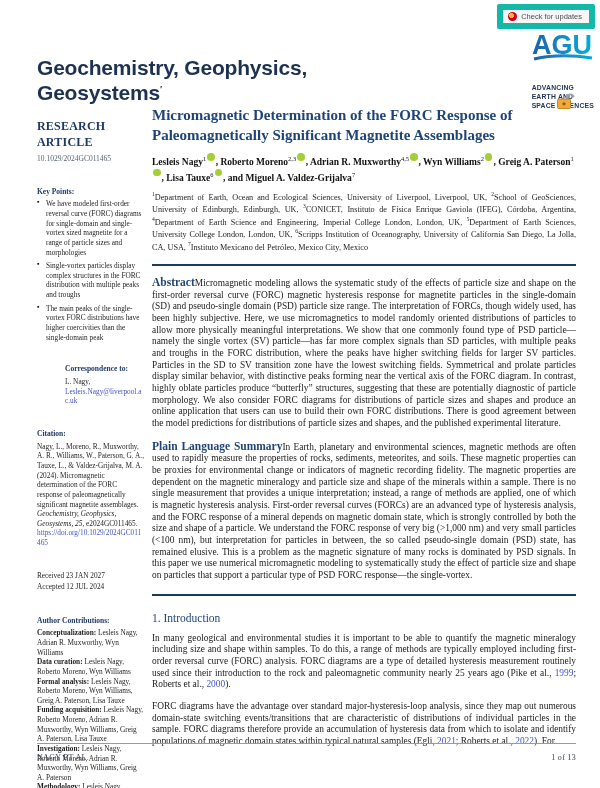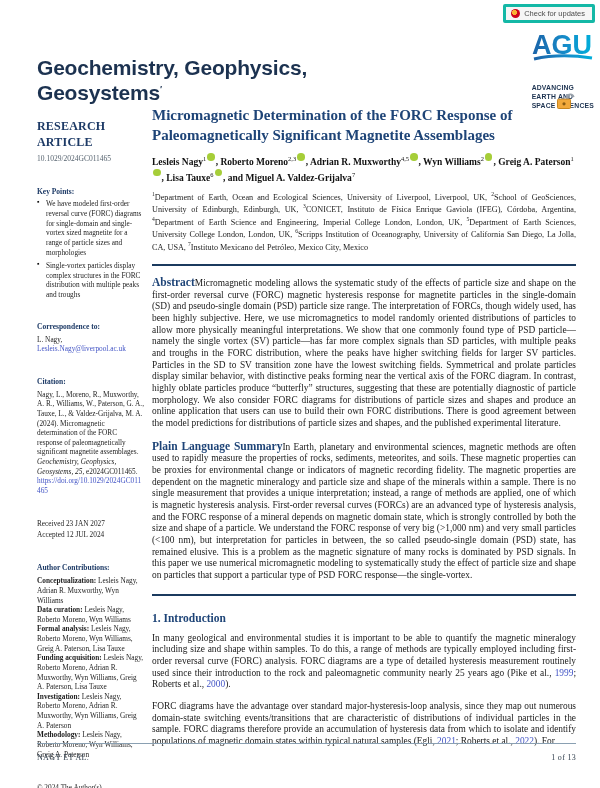--- a/index.html
+++ b/index.html
@@ -3,21 +3,21 @@
 <meta charset="utf-8">
 <style>
   html,body { margin:0; padding:0; background:#ffffff; }
   .page {
     position:relative; width:600px; height:788px; background:#fff;
     font-family:"Liberation Serif", serif; color:#1a1a1a; overflow:hidden;
   }
   
   .check-badge {
     position:absolute; top:4px; right:5px; display:flex; align-items:center; gap:4px;
-    border:3px solid #14b8a6; background:#f6f6f6; border-radius:2px;
+    border:6px solid #14b8a6; background:#f6f6f6; border-radius:2px;
     padding:2px 7px 2px 5px; font-family:"Liberation Sans", sans-serif;
     font-size:7.5px; color:#4d4d4d; cursor:pointer;
   }
   .cf-icon {
     width:9px; height:9px; border-radius:50%;
     background:radial-gradient(circle at 38% 38%, #f9b233 0 32%, #d0021b 34% 100%);
     flex:0 0 auto;
   }
   
   .agu-logo { position:absolute; top:26px; right:6px; display:flex; align-items:center; gap:18px;flex-direction:column; }
@@ -34,34 +34,34 @@
   .journal-title .tm { font-size:9px; vertical-align:super; }
   
   .sidebar { position:absolute; left:37px; top:119px; width:107px; font-size:7.3px; line-height:1.32; color:#1d1d1d; }
   .kicker { font-weight:bold; font-size:12px; color:#1d3a66; letter-spacing:0.2px; }
   .doi { font-size:7.5px; color:#56636f; margin-top:3px; }
   .sb-sec { margin-top:23px; }
   .sb-head { font-weight:bold; color:#1d3a66; font-size:7.5px; margin-bottom:3px; }
   .kp { margin:0; padding:0 0 0 9px; list-style:none; }
   .kp li { position:relative; margin-bottom:4px; }
   .kp li::before { content:"▪"; position:absolute; left:-9px; top:-1px; font-size:7px; color:#111; }
-  .sb-sec.corr { margin-top:22px; }
+  .sb-sec.corr { margin-top:22px;margin-left:28px; }
   .sb-sec.copyright { margin-top:24px; }
   .dates div { line-height:1.5; }
   a.link, .sg-link { color:#4254c5; text-decoration:none; cursor:pointer; word-wrap:break-word; }
   
   .main { position:absolute; left:152px; top:96px; width:424px; }
   .lock { position:absolute; top:-4px; right:0; }
   h1.article-title { margin:10px 0 0; font-size:15px; line-height:1.3; color:#1e4477; font-weight:bold; }
   .authors { margin:8px 0 0; font-size:9.5px; line-height:1.5; color:#111; }
   .affil { margin:7px 0 0; font-size:8.2px; line-height:1.52; text-align:justify; color:#232323; }
   .rule { border-top:2.5px solid #1b3a5e; margin-top:10px; }
   .rule.second { margin-top:12px; }
   .body { margin:9px 0 0; font-size:9.4px; line-height:1.24; text-align:justify; }
-  h2.section-head { margin:16px 0 4px; font-size:11.5px; color:#1e4477; font-weight:bold; }
+  h2.section-head { margin:16px 0 4px; font-size:11.5px; color:#1e4477; font-weight:normal; }
   .body.p2 { margin-top:10px; }
   
   .sg-t {}
   .sg-b { font-weight:bold; }
   .sg-i { font-style:italic; }
   .sg-h { font-weight:bold; color:#1e4477; font-size:11.5px; }
   sup.sg-sup { font-size:0.68em; line-height:0; }
   .sg-orcid {
     display:inline-block; width:7.5px; height:7.5px; border-radius:50%;
     background:#a6ce39; color:#fff; font-family:"Liberation Sans", sans-serif;
@@ -112,20 +112,21 @@
 
   <aside class="sidebar">
     <div class="kicker">RESEARCH ARTICLE</div>
     <div class="doi">10.1029/2024GC011465</div>
 
     <div class="sb-sec">
       <div class="sb-head">Key Points:</div>
       <ul class="kp">
         <li>We have modeled first-order reversal curve (FORC) diagrams for single-domain and single-vortex sized magnetite for a range of particle sizes and morphologies</li>
         <li>Single-vortex particles display complex structures in the FORC distribution with multiple peaks and troughs</li>
+        <li>The main peaks of the single-vortex FORC distributions have higher coercivities than the single-domain peak</li>
       </ul>
     </div>
 
     <div class="sb-sec corr">
       <div class="sb-head">Correspondence to:</div>
       <div>L. Nagy,</div>
       <a class="link">Lesleis.Nagy@liverpool.ac.uk</a>
     </div>
 
     <div class="sb-sec">

